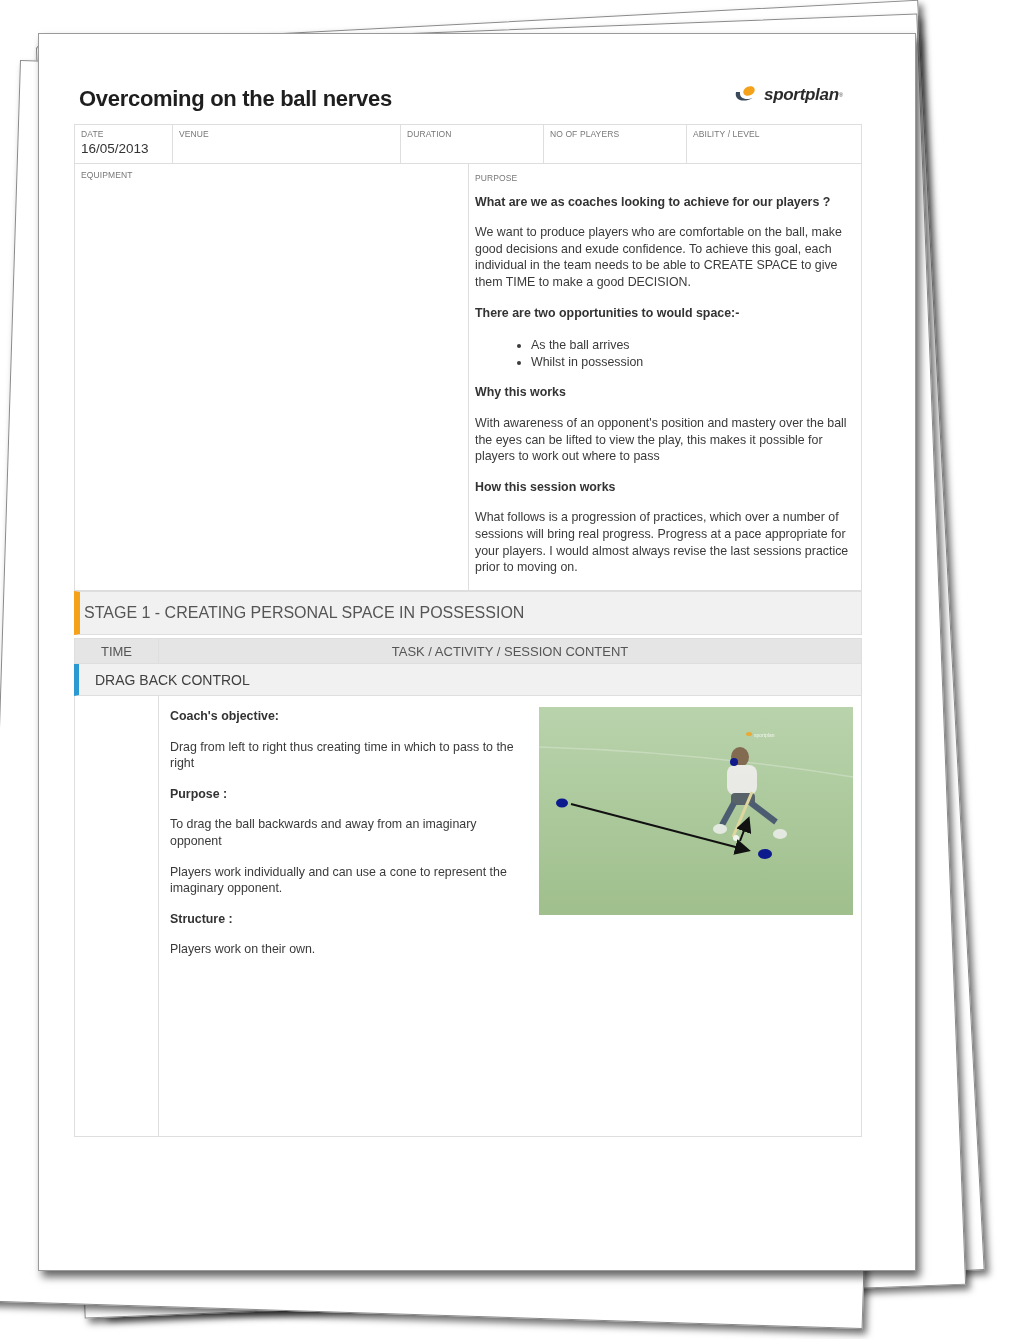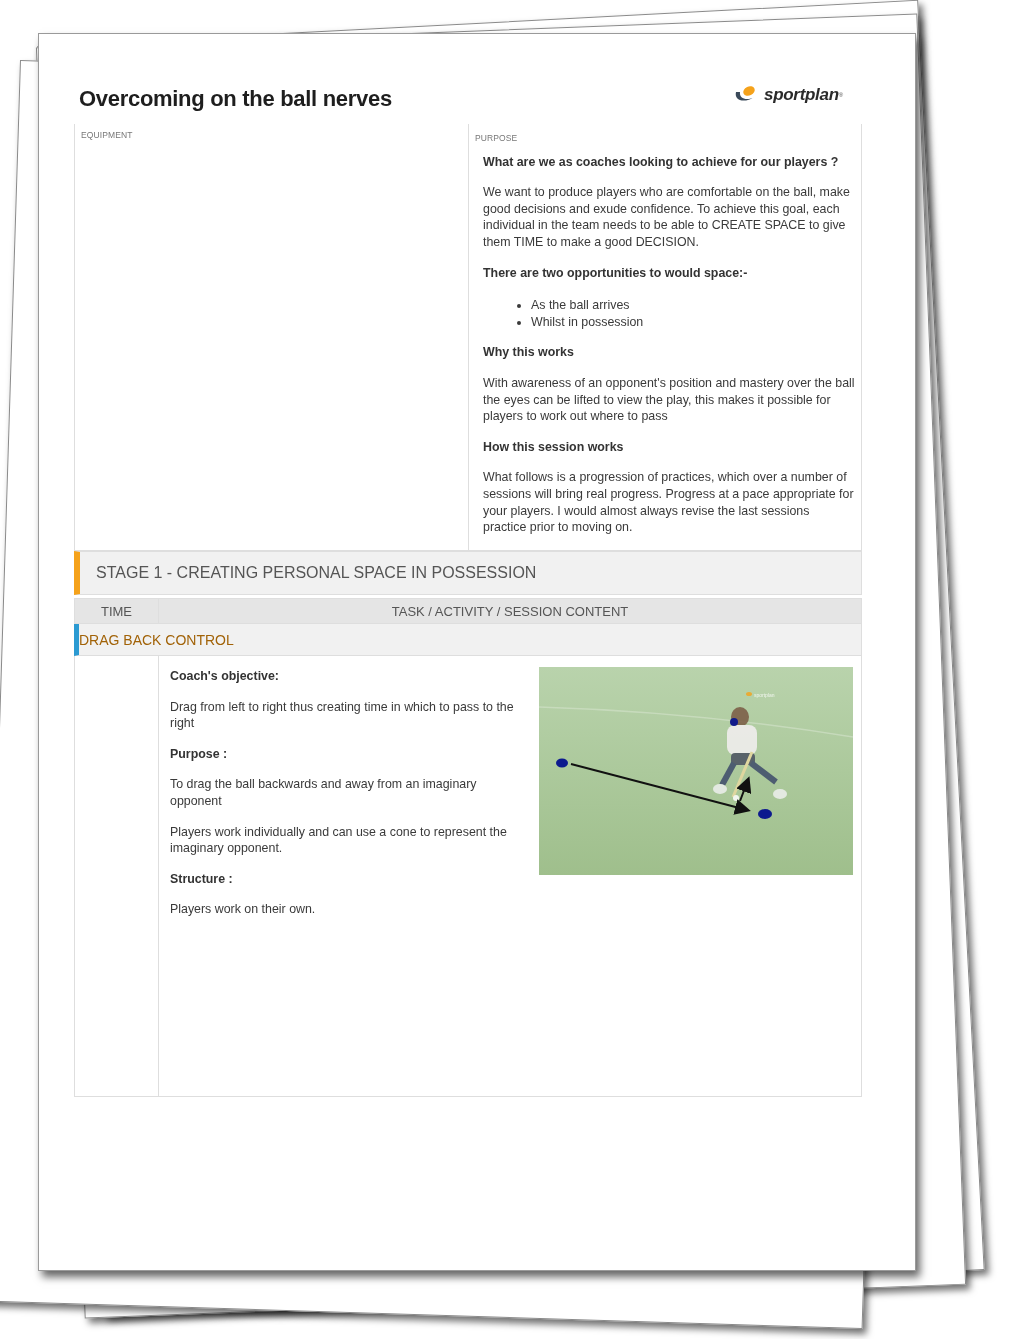--- a/index.html
+++ b/index.html
@@ -31,35 +31,35 @@
   .grid { position:absolute; left:35px; top:90px; width:788px; }
   .row-info { display:flex; height:38px; border:1px solid #dedede; }
   .cell { border-right:1px solid #dedede; padding:4px 6px; box-sizing:border-box; }
   .cell:last-child { border-right:none; }
   .lbl { font-size:8.5px; color:#777; text-transform:uppercase; letter-spacing:0.1px; }
   .date-val { font-size:13.5px; color:#333; margin-top:2px; }
 
   .row-equip { display:flex; height:426px; border:1px solid #dedede; border-top:none; }
   .equip { width:394px; border-right:1px solid #dedede; padding:6px 6px; box-sizing:border-box; }
   .purpose { flex:1; padding:6px 6px; box-sizing:border-box; font-size:12.4px; line-height:16.6px; color:#3a3a3a; }
-  .purpose p { margin:0 0 14px 8px; }
+  .purpose p { margin:0 0 14px 0; }
   .purpose .b { font-weight:bold; color:#333; }
   .purpose ul { margin:16px 0 14px 0; padding-left:56px; }
   .purpose li { margin:0; }
 
   .stage-bar {
     margin-top:0; height:44px; background:#f1f1f1; border:1px solid #dedede; border-left:6px solid #f5a21b;
-    display:flex; align-items:center; padding-left:16px; font-size:16px; color:#555; box-sizing:border-box;
+    display:flex; align-items:center; padding-left:4px; font-size:16px; color:#555; box-sizing:border-box;
   }
   .col-head { margin-top:3px; height:26px; border:1px solid #dedede; background:#e5e5e5; display:flex; font-size:13px; color:#555; box-sizing:border-box; }
   .col-head .time { width:83px; border-right:1px solid #dedede; display:flex; align-items:center; justify-content:center; }
   .col-head .task { flex:1; display:flex; align-items:center; justify-content:center;text-align:center; }
   .activity-bar {
     height:32px; background:#f1f1f1; border:1px solid #dedede; border-left:5px solid #2b9ad2; border-top:none;
-    display:flex; align-items:center; padding-left:0; font-size:14px; color:#a16207; box-sizing:border-box;
+    display:flex; align-items:center; padding-left:16px; font-size:14px; color:#404040; box-sizing:border-box;
   }
   .activity-body { display:flex; height:440px; border:1px solid #dedede; border-top:none; }
   .activity-body .time-col { width:83px; border-right:1px solid #dedede; }
   .activity-body .content { flex:1; position:relative; padding:12px 11px; box-sizing:border-box; }
   .desc { width:360px; font-size:12.4px; line-height:16.6px; color:#3a3a3a; }
   .desc p { margin:0 0 14px 0; }
   .desc .b { font-weight:bold; color:#333; }
   .diagram { position:absolute; left:380px; top:11px; width:314px; height:208px; }
 </style>
 </head>
@@ -75,20 +75,38 @@
   <div class="logo">
     <svg width="30" height="22" viewBox="0 0 30 22">
       <ellipse cx="16" cy="7" rx="6" ry="4.5" fill="#f5a21b" transform="rotate(-25 16 7)"></ellipse>
       <path d="M3 8 C 1 16, 10 20, 22 13 C 14 17, 6 15, 7 8 Z" fill="#3b4a5a"></path>
     </svg>
     <span class="logo-text">sportplan</span>
     <span class="logo-reg">®</span>
   </div>
 
   <div class="grid">
+    <div class="row-info">
+      <div class="cell" style="width:98px">
+        <div class="lbl">DATE</div>
+        <div class="date-val">16/05/2013</div>
+      </div>
+      <div class="cell" style="width:228px">
+        <div class="lbl">VENUE</div>
+      </div>
+      <div class="cell" style="width:143px">
+        <div class="lbl">DURATION</div>
+      </div>
+      <div class="cell" style="width:143px">
+        <div class="lbl">NO OF PLAYERS</div>
+      </div>
+      <div class="cell" style="flex:1">
+        <div class="lbl">ABILITY / LEVEL</div>
+      </div>
+    </div>
 
     <div class="row-equip">
       <div class="equip">
         <div class="lbl">EQUIPMENT</div>
       </div>
       <div class="purpose">
         <div class="lbl" style="margin-bottom:7px">PURPOSE</div>
         <p class="b">What are we as coaches looking to achieve for our players ?</p>
         <p>We want to produce players who are comfortable on the ball, make good decisions and exude confidence. To achieve this goal, each individual in the team needs to be able to CREATE SPACE to give them TIME to make a good DECISION.</p>
         <p class="b">There are two opportunities to would space:-</p>

